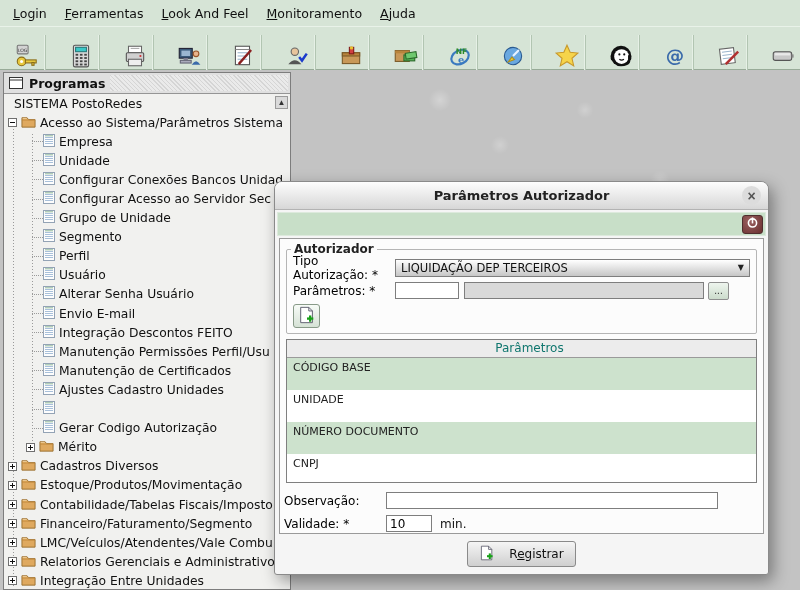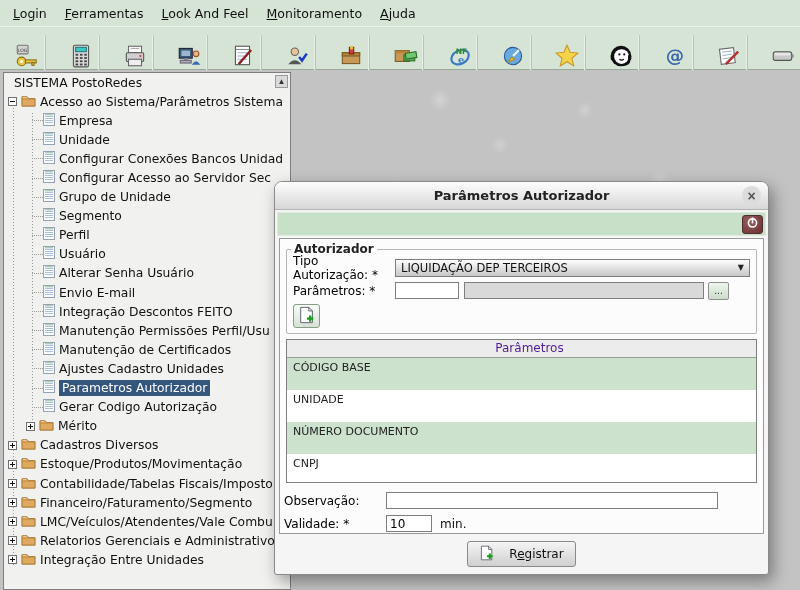--- a/index.html
+++ b/index.html
@@ -70,21 +70,21 @@
   .inp-small{width:64px;}
   .inp-dis{width:240px;margin-left:5px;background:#d9d9d9;}
   .inp-obs{width:332px;}
   .inp-val{width:46px;}
   #browse-btn{width:21px;height:18px;margin-left:4px;border:1px solid #8f8f8f;border-radius:2px;
               background:linear-gradient(#eef5ee,#ccdccc);font-size:10px;line-height:10px;color:#333;padding:0;}
   #add-btn{width:27px;height:24px;margin:2px 0 3px 2px;border:1px solid #889a88;border-radius:3px;
            background:linear-gradient(#f7fbf7,#d6e2d6);display:flex;align-items:center;justify-content:center;padding:0;}
   #ptable{margin:5px 6px 0;border:1px solid #7f7f7f;height:144px;background:#e1e1e1;box-sizing:border-box;overflow:hidden;}
   #ptable-header{height:17px;background:#ececec;border-bottom:1px solid #9a9a9a;text-align:center;
-                 font-size:12px;line-height:17px;color:#4c1d95;padding-left:16px;}
+                 font-size:12px;line-height:17px;color:#0f766e;padding-left:16px;}
   .prow{height:32px;line-height:20px;padding-left:6px;font-size:11px;color:#222;background:#fff;}
   .prow.green{background:#cde2cd;}
   #reg-btn{display:flex;align-items:center;gap:14px;padding:3px 11px;height:26px;
            background:linear-gradient(#f5f5f5,#cfcfcf);border:1px solid #8a8a8a;border-radius:3px;
            font-size:12px;color:#111;font-family:"DejaVu Sans",sans-serif;}
   .mini{font-size:12px;color:#111;margin-left:8px;}
   button{cursor:default;}
 </style>
 </head>
 <body>
@@ -293,20 +293,28 @@
           <rect x="5" y="11" width="10" height="8" rx="1.5" fill="#e8b83a" stroke="#8a6a10"></rect>
           <rect x="9.2" y="13.5" width="1.8" height="3.2" fill="#6a4a08"></rect>
         </svg>
       </span>
     </button>
   </div>
 
 <div id="desktop">
 
   <div id="tree-panel">
+    <div id="panel-header">
+      <span><svg width="14" height="12" viewBox="0 0 14 12">
+            <rect x="0.5" y="0.5" width="13" height="11" fill="#fff" stroke="#333"></rect>
+            <line x1="0.5" y1="3" x2="13.5" y2="3" stroke="#333"></line>
+          </svg></span>
+      <span id="panel-title">Programas</span>
+      <span class="pattern"></span>
+    </div>
     <div id="tree">
       <div class="vdots" style="left:9px;top:29px;height:465px;"></div>
       <div class="vdots" style="left:28px;top:40px;height:311px;"></div>
       <div id="tree-rows">
           <div class="trow">
             <span style="width:6px"></span>
             <span class="lbl">SISTEMA PostoRedes</span>
           </div>
           <div class="trow">
             <span style="width:4px"></span>
@@ -538,21 +546,20 @@
             <span><svg width="12" height="13" viewBox="0 0 12 13">
                 <rect x="0.5" y="0.5" width="11" height="12" fill="#fdfdfd" stroke="#93a3b5"></rect>
                 <g stroke="#a8c0da">
                   <line x1="2" y1="3.5" x2="10" y2="3.5"></line>
                   <line x1="2" y1="5.5" x2="10" y2="5.5"></line>
                   <line x1="2" y1="7.5" x2="10" y2="7.5"></line>
                   <line x1="2" y1="9.5" x2="10" y2="9.5"></line>
                 </g>
                 <line x1="2" y1="1.8" x2="10" y2="1.8" stroke="#8fb89a"></line>
               </svg></span>
-            <span class="lbl sel">Parametros Autorizador</span>
           </div>
           <div class="trow">
             <span style="width:28px"></span>
             <span class="stub"></span>
             <span><svg width="12" height="13" viewBox="0 0 12 13">
                 <rect x="0.5" y="0.5" width="11" height="12" fill="#fdfdfd" stroke="#93a3b5"></rect>
                 <g stroke="#a8c0da">
                   <line x1="2" y1="3.5" x2="10" y2="3.5"></line>
                   <line x1="2" y1="5.5" x2="10" y2="5.5"></line>
                   <line x1="2" y1="7.5" x2="10" y2="7.5"></line>

